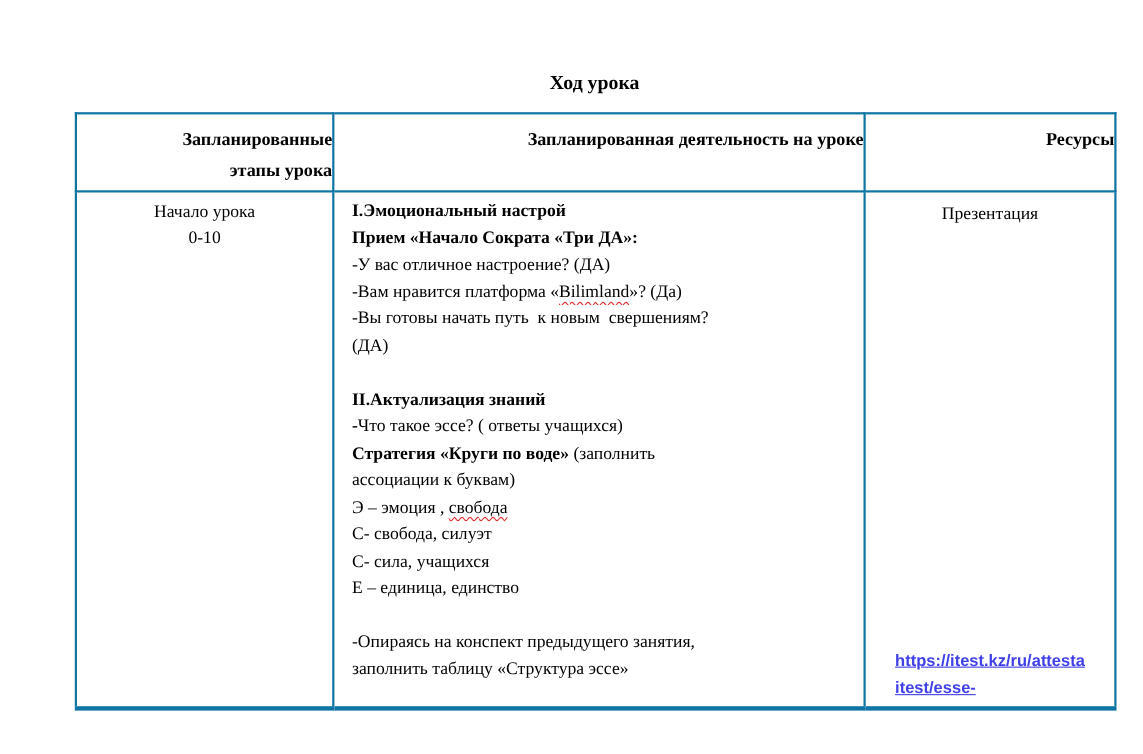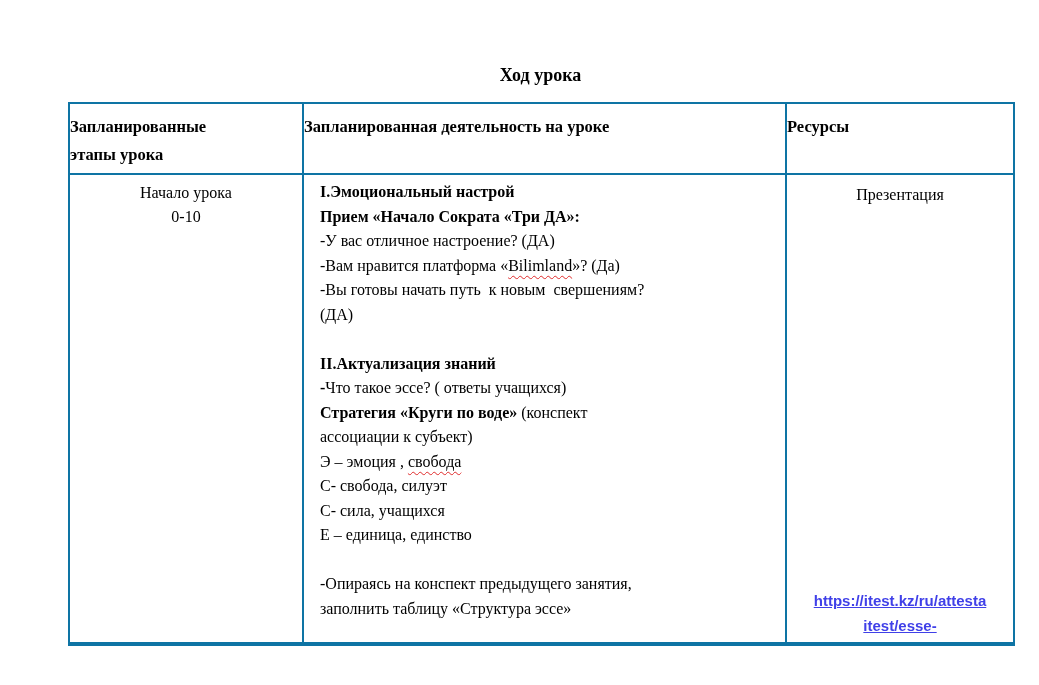--- a/index.html
+++ b/index.html
@@ -33,21 +33,21 @@
     border:2px solid var(--border);
     vertical-align:top;
   }
   table.lesson tbody td { border-bottom-width:4px; }
   th {
     height:71px;
     padding-top:9px;
     font-size:16.5px;
     line-height:28px;
     font-weight:bold;
-    text-align:left;
+    text-align:right;
     margin-left:30px;
   }
   tbody td { height:470px; }
   .stage-cell {
     text-align:center;
     font-size:16px;
     line-height:24px;
     padding-top:6px;
   }
   .activity-cell {
@@ -76,21 +76,21 @@
     border-radius:23px;
   }
   .res-top { font-size:16px; line-height:24px; text-align:center; }
   .res-link {
     font-family:"Liberation Sans", sans-serif;
     font-size:15px;
     font-weight:bold;
     line-height:25px;
     color:var(--link);
     text-decoration:underline;
-    text-align:center;
+    text-align:left;
     display:block;
     cursor:pointer;
   }
 </style>
 </head>
 <body>
 
 <div class="content">
 
   <div class="doc-title">Ход урока</div>
@@ -121,22 +121,22 @@
           <div>
               <div class="line"><span class="bold">I.Эмоциональный настрой</span></div>
               <div class="line"><span class="bold">Прием «Начало Сократа «Три ДА»:</span></div>
               <div class="line"><span>-У вас отличное настроение? (ДА)</span></div>
               <div class="line"><span>-Вам нравится платформа «</span><span class="spell">Bilimland</span><span>»? (Да)</span></div>
               <div class="line"><span>-Вы готовы начать путь  к новым  свершениям?</span></div>
               <div class="line"><span>(ДА)</span></div>
               <div class="line">&nbsp;</div>
               <div class="line"><span class="bold">II.Актуализация знаний</span></div>
               <div class="line"><span class="bold">-</span><span>Что такое эссе? ( ответы учащихся)</span></div>
-              <div class="line"><span class="bold">Стратегия «Круги по воде» </span><span>(конспект</span></div>
-              <div class="line"><span>ассоциации к субъект)</span></div>
+              <div class="line"><span class="bold">Стратегия «Круги по воде» </span><span>(заполнить</span></div>
+              <div class="line"><span>ассоциации к буквам)</span></div>
               <div class="line"><span>Э – эмоция , </span><span class="spell">свобода</span></div>
               <div class="line"><span>С- свобода, силуэт</span></div>
               <div class="line"><span>С- сила, учащихся</span></div>
               <div class="line"><span>Е – единица, единство</span></div>
               <div class="line">&nbsp;</div>
               <div class="line"><span>-Опираясь на конспект предыдущего занятия,</span></div>
               <div class="line"><span>заполнить таблицу «Структура эссе»</span></div>
             </div>
         </td>
         <td class="resources-cell">

